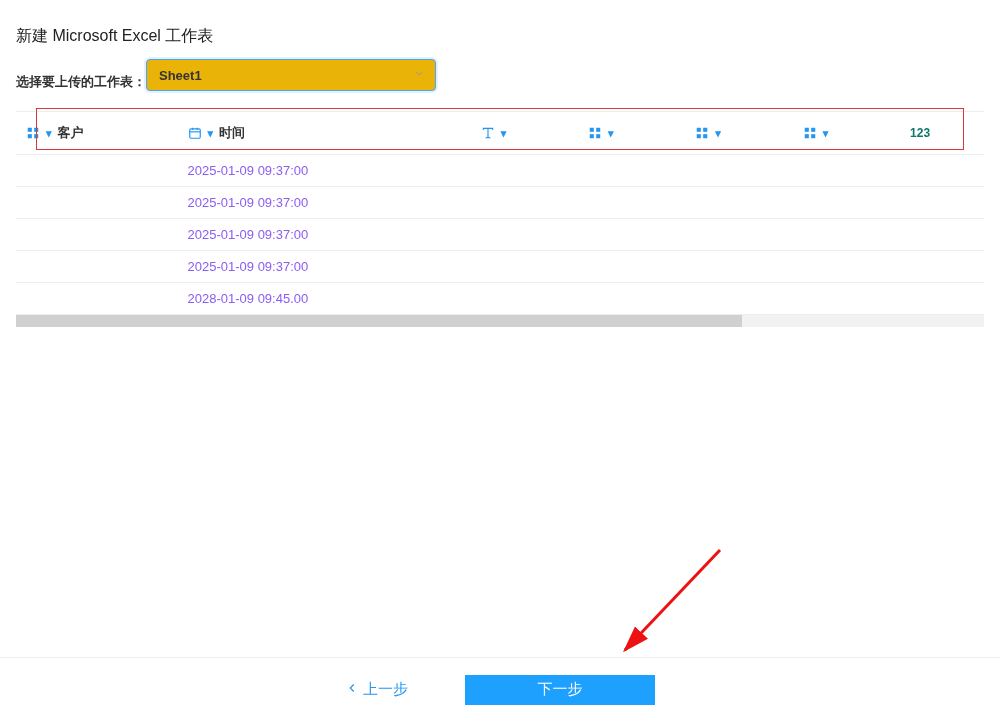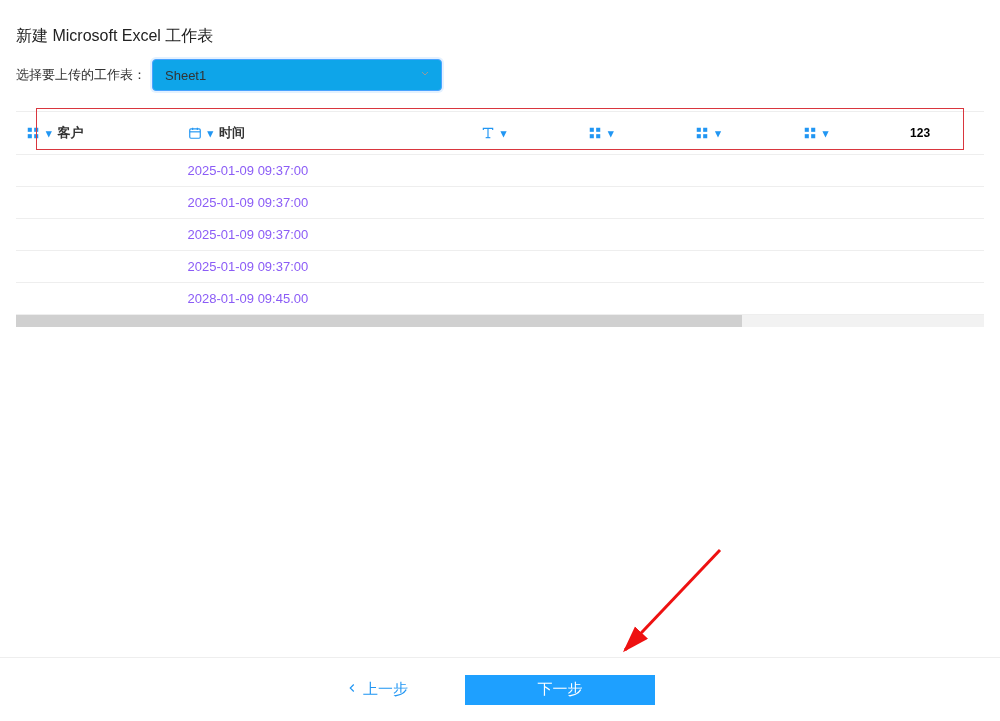--- a/index.html
+++ b/index.html
@@ -17,34 +17,35 @@
     padding: 26px 16px 12px 16px;
   }
   .page-title {
     font-size: 16px;
     color: #222;
     font-weight: 400;
   }
   .upload-row {
     padding: 0 16px 20px 16px;
     display: flex;
-    align-items: center;
-    gap: 6px;
+    align-items: flex-end;
+    gap: 0;
+    font-weight: bold;
   }
   .upload-label {
     font-size: 13px;
     color: #333;
   }
   .sheet-select {
     width: 290px;
     height: 32px;
     border: 1px solid #4aa3ff;
     box-shadow: 0 0 0 2px rgba(74,163,255,0.15);
     border-radius: 4px;
-    background: #0ea5e9;
+    background: #eab308;
     padding: 0 28px 0 12px;
     font-size: 13px;
     color: #333;
     position: relative;
     display: flex;
     align-items: center;
     cursor: pointer;
   }
   .sheet-select .chev {
     position: absolute;
@@ -156,21 +157,21 @@
   .btn-next {
     background: #1ea0ff;
     color: #fff;
     border: none;
     width: 190px;
     height: 30px;
     font-size: 15px;
     cursor: pointer;
   }
   .num-icon {
-    color: #000000;
+    color: #0f766e;
     font-weight: 700;
     font-size: 12px;
   }
 </style>
 </head>
 <body>
 
 <div class="page-header">
   <div class="page-title">新建 Microsoft Excel 工作表</div>
 </div>

